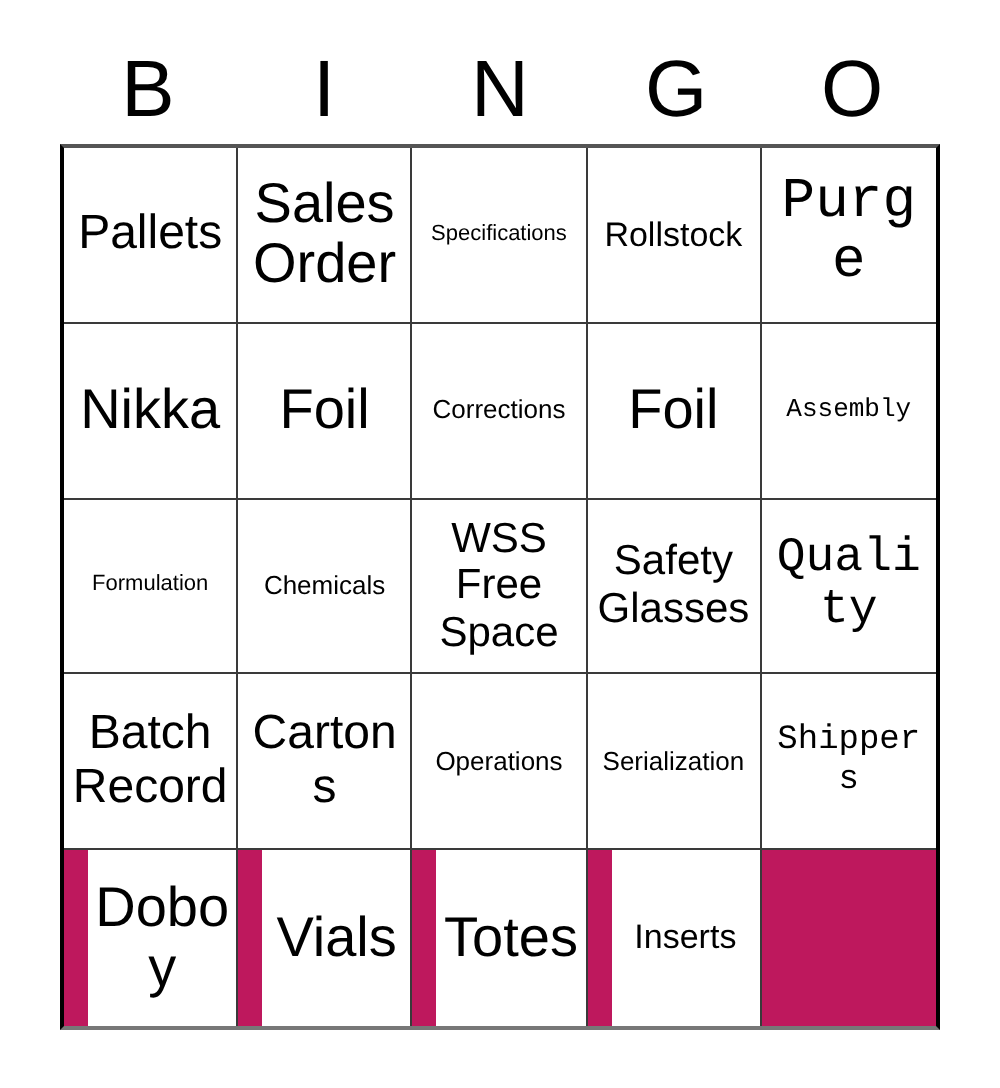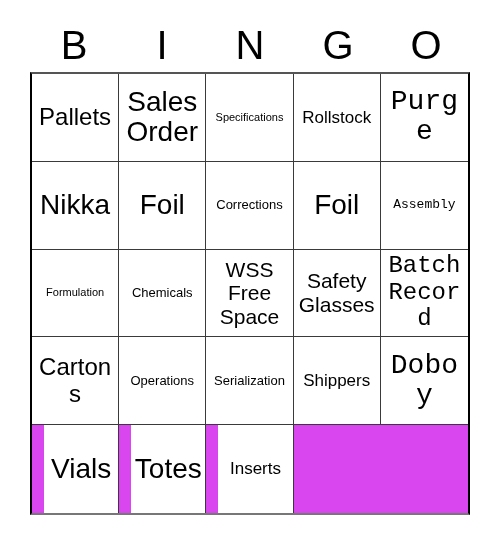--- a/index.html
+++ b/index.html
@@ -53,21 +53,21 @@
     width: 440px;
     height: 443px;
     box-sizing: border-box;
     border-top: 2px solid #555555;
     border-left: 2px solid #000000;
     border-right: 2px solid #000000;
     border-bottom: 2px solid #777777;
     display: grid;
     grid-template-columns: repeat(5, 1fr);
     grid-template-rows: repeat(5, 1fr);
-    background: #d946ef;
+    background: #be185d;
   }
   .cell {
     box-sizing: border-box;
     border-right: 1.5px solid #3a3a3a;
     border-bottom: 1.5px solid #3a3a3a;
     display: flex;
     align-items: center;
     justify-content: center;
     text-align: center;
     padding: 2px 3px;
@@ -150,20 +150,23 @@
       <div class="cell">
         <span class="cell-text fs-s">Chemicals</span>
       </div>
       <div class="cell">
         <span class="cell-text fs-l">WSS Free Space</span>
       </div>
       <div class="cell">
         <span class="cell-text fs-l">Safety Glasses</span>
       </div>
       <div class="cell">
+        <span class="cell-text fs-xl">Quality</span>
+      </div>
+      <div class="cell">
         <span class="cell-text fs-xl">Batch Record</span>
       </div>
       <div class="cell">
         <span class="cell-text fs-xl">Cartons</span>
       </div>
       <div class="cell">
         <span class="cell-text fs-s">Operations</span>
       </div>
       <div class="cell">
         <span class="cell-text fs-s">Serialization</span>

